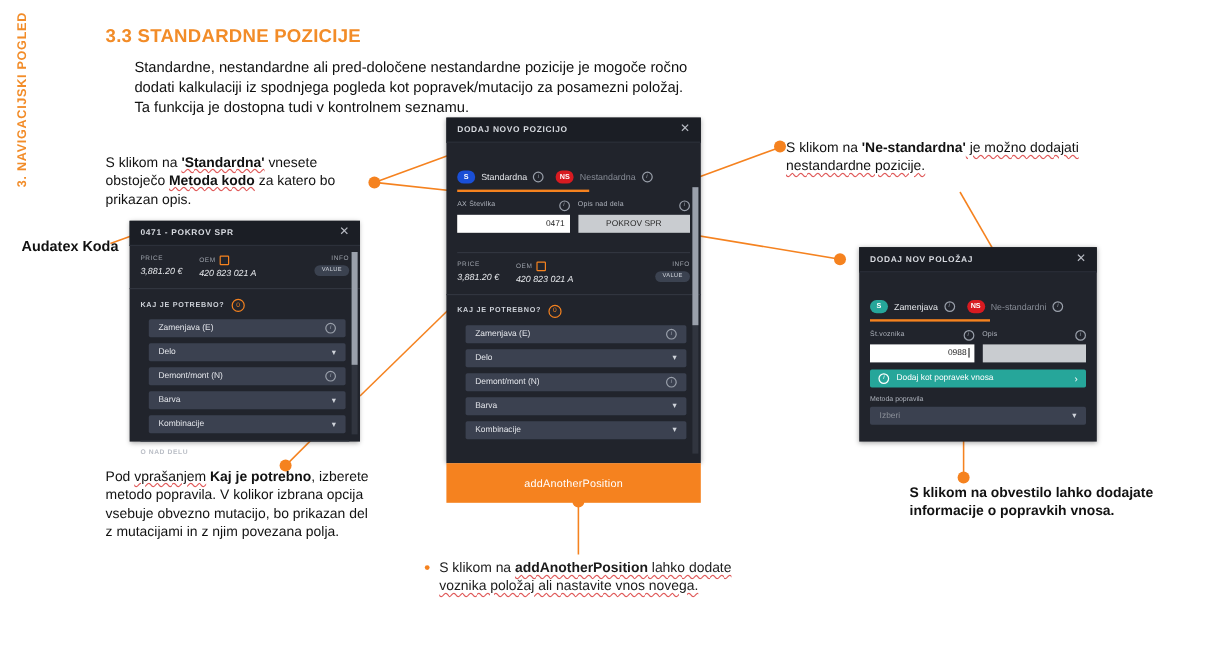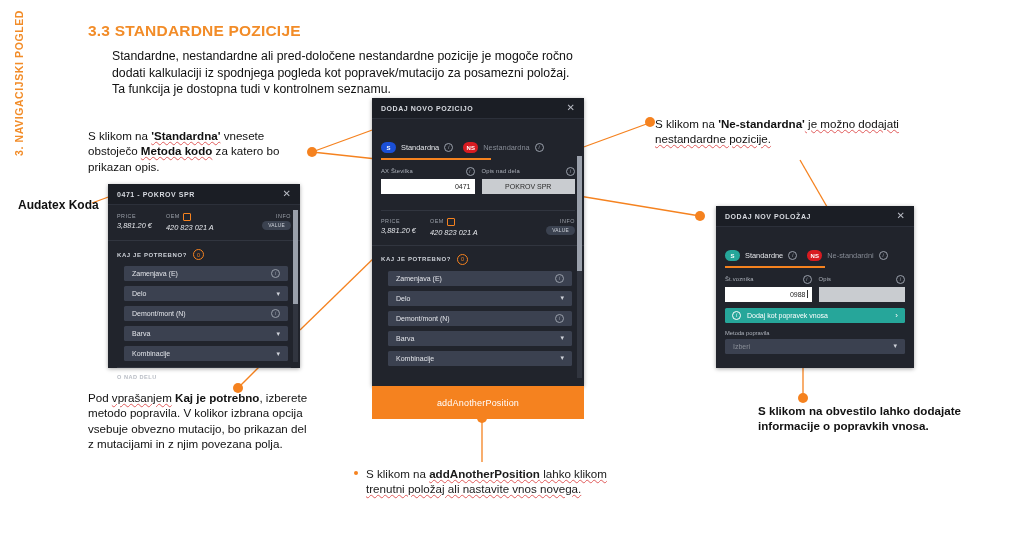--- a/index.html
+++ b/index.html
@@ -263,21 +263,21 @@
   <div class="note note-right-top">
     <span>S klikom na </span><b>'Ne-standardna'</b><span class="sq"> je možno dodajati nestandardne pozicije.</span>
   </div>
 
 
   <div class="note note-right-bot">S klikom na obvestilo lahko dodajate informacije o popravkih vnosa.</div>
 
   <div class="bullets">
     <ul>
       <li>
-        <span>S klikom na </span><b class="sq">addAnotherPosition</b><span class="sq"> lahko klikom trenutni položaj ali nastavite vnos novega.</span>
+        <span>S klikom na </span><b class="sq">addAnotherPosition</b><span class="sq"> lahko dodate voznika položaj ali nastavite vnos novega.</span>
       </li>
     </ul>
   </div>
 
   <div class="panel" style="left:108px;top:184px;width:192px;height:184px;">
     <div class="panel-head">
       <span class="panel-title">0471 - POKROV SPR</span>
       <span class="x-icon">✕</span>
     </div>
 
@@ -424,21 +424,21 @@
 
   <div class="panel" style="left:716px;top:206px;width:198px;height:162px;">
     <div class="panel-head">
       <span class="panel-title">DODAJ NOV POLOŽAJ</span>
       <span class="x-icon">✕</span>
     </div>
 
     <div class="tabs">
       <div class="tab">
         <span class="badge s-teal">S</span>
-        <span class="tab-label">Standardne</span>
+        <span class="tab-label">Zamenjava</span>
         <span class="i-circ">i</span>
       </div>
       <div class="tab" style="margin-left:4px;">
         <span class="badge ns">NS</span>
         <span class="tab-label dim">Ne-standardni</span>
         <span class="i-circ">i</span>
       </div>
     </div>
     <div class="tab-underline" style="width:100px;"></div>
 

